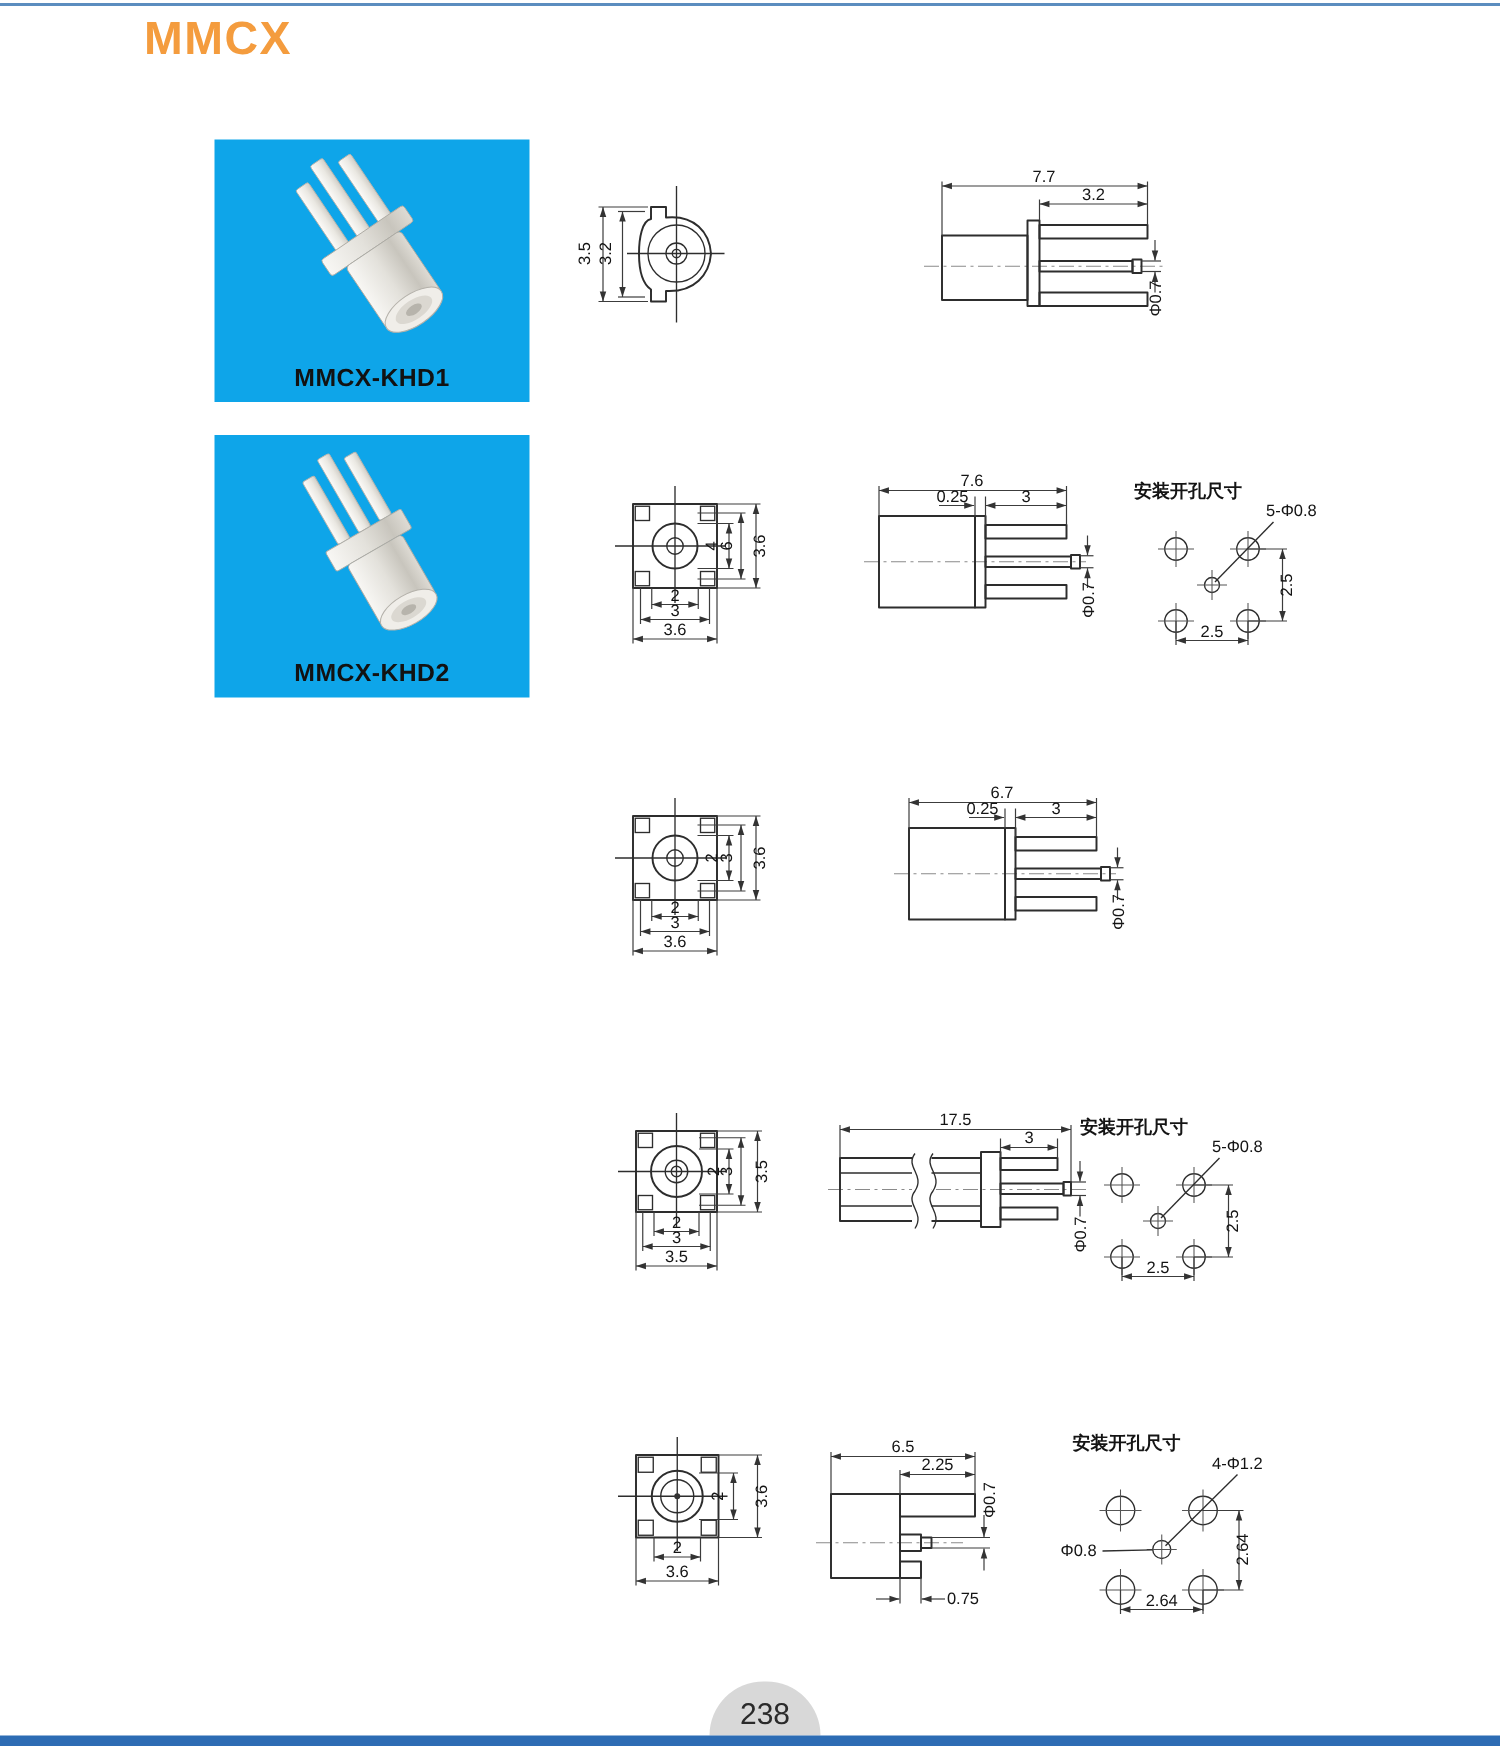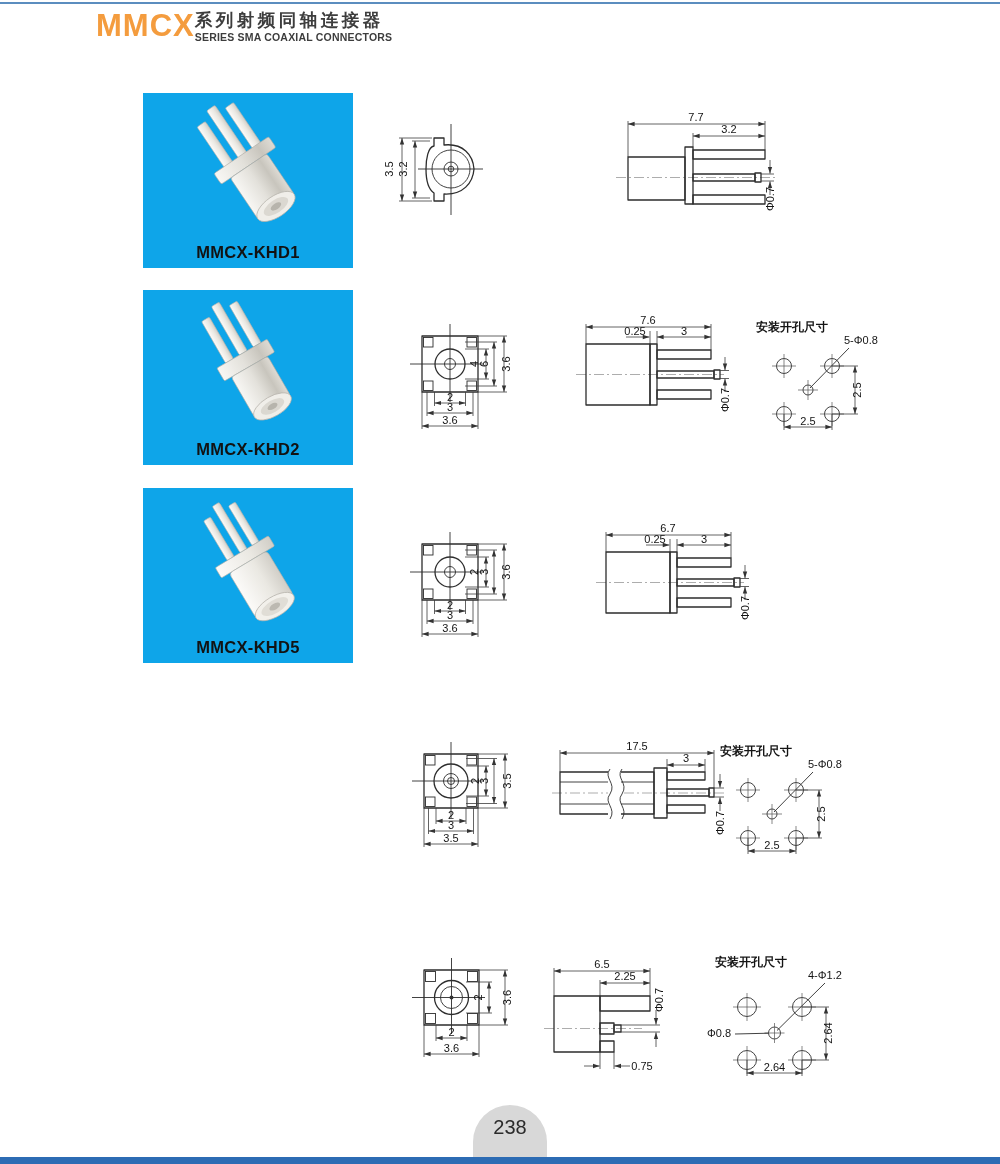--- a/index.html
+++ b/index.html
@@ -1,37 +1,37 @@
 <!DOCTYPE html>
 <html><head>
 <meta charset="utf-8">
 <style>
   html,body{margin:0;padding:0;background:#fff}
   .page{position:relative;width:1000px;height:1164px;background:#ffffff;overflow:hidden;
         font-family:"Liberation Sans",sans-serif;}
   .topline{position:absolute;top:2px;left:0;width:100%;height:2px;background:#5b8dbf}
-  .hdr{position:absolute;left:96px;top:10px;display:flex;align-items:flex-start;}
+  .hdr{position:absolute;left:96px;top:10px;display:flex;align-items:flex-end;gap:10px}
   .brand{font-size:31px;font-weight:bold;color:#f49c3e;letter-spacing:1px;line-height:1}
   .hdr-cn{font-size:17.5px;font-weight:bold;color:#3d3d3d;letter-spacing:3.5px;line-height:1.05;margin-top:1px}
   .hdr-en{font-size:10.5px;font-weight:bold;color:#3d3d3d;letter-spacing:.2px;margin-top:2px}
   .photo{position:absolute;left:143px;width:210px;height:175px;background:#0ea5e9;margin:0}
   .photo svg{display:block}
   .model{position:absolute;left:0;right:0;bottom:6px;text-align:center;font-size:16.5px;
          font-weight:bold;color:#121212;letter-spacing:.3px}
   .dwg{position:absolute;overflow:visible}
   svg text{font-family:"Liberation Sans",sans-serif;font-size:11px;fill:#141414}
   svg text.ttl{font-size:12px;font-weight:bold}
   .o{fill:none;stroke:#2d2d2d;stroke-width:1.3;stroke-linejoin:round}
   .t{fill:none;stroke:#2d2d2d;stroke-width:.9}
   .d{fill:none;stroke:#3c3c3c;stroke-width:.8}
   .cl{fill:none;stroke:#8a8a8a;stroke-width:.7;stroke-dasharray:10 3 2 3}
   .tick{fill:none;stroke:#555;stroke-width:.7}
   .bubble{position:absolute;left:473px;bottom:7px;width:74px;height:34px;background:#d8d8d8;
           border-radius:37px 37px 0 0;display:flex;align-items:flex-end;justify-content:center;
-          padding-bottom:18px;font-size:20px;color:#2b2b2b}
+          padding-bottom:2px;font-size:20px;color:#2b2b2b}
   .bottombar{position:absolute;bottom:0;left:0;width:100%;height:7px;background:#2d6cb4}
 </style>
 </head>
 <body>
 
 <div class="page">
   <div class="topline"></div>
 
   <svg width="0" height="0" style="position:absolute" aria-hidden="true">
     <defs>
@@ -53,24 +53,20 @@
         <stop offset="0" stop-color="#f8f7f4"></stop>
           <stop offset="0.5" stop-color="#e0ddd6"></stop>
         <stop offset="0.82" stop-color="#c5c2ba"></stop>
           <stop offset="1" stop-color="#d7d4cd"></stop>
       </linearGradient>
     </defs>
   </svg>
 
   <header class="hdr">
     <span class="brand">MMCX</span>
-    <div>
-      <div class="hdr-cn">系列射频同轴连接器</div>
-      <div class="hdr-en">SERIES SMA COAXIAL CONNECTORS</div>
-    </div>
   </header>
 
   <figure class="photo" style="top:93px">
     <svg width="210" height="148">
       <g transform="rotate(-34 105 72)">
         <rect x="84" y="12" width="10" height="50" rx="1.5" fill="url(#gL)" stroke="#b7b4ad" stroke-width=".6"></rect>
         <rect x="101" y="4" width="10" height="58" rx="1.5" fill="url(#gL)" stroke="#b7b4ad" stroke-width=".6"></rect>
         <rect x="118" y="12" width="10" height="50" rx="1.5" fill="url(#gL)" stroke="#b7b4ad" stroke-width=".6"></rect>
         <rect x="72" y="60" width="66" height="13" rx="2" fill="url(#gH)" stroke="#aeaba4" stroke-width=".6"></rect>
         <rect x="83" y="73" width="44" height="50" rx="3" fill="url(#gH)" stroke="#aeaba4" stroke-width=".6"></rect>
@@ -211,35 +207,20 @@
     <line class="d" x1="84" y1="50" x2="110" y2="50"></line>
     <line class="d" x1="84" y1="98" x2="110" y2="98"></line>
     <line class="d" x1="107" y1="50" x2="107" y2="98" marker-start="url(#ar)" marker-end="url(#ar)"></line>
     <text transform="rotate(-90 113 74)" x="113" y="74" text-anchor="middle">2.5</text>
     <line class="d" x1="36" y1="98" x2="36" y2="114"></line>
     <line class="d" x1="84" y1="98" x2="84" y2="114"></line>
     <line class="d" x1="36" y1="111" x2="84" y2="111" marker-start="url(#ar)" marker-end="url(#ar)"></line>
     <text x="60" y="108.5" text-anchor="middle">2.5</text>
   </svg>
 
-  <figure class="photo" style="top:488px">
-    <svg width="210" height="148">
-      <g transform="rotate(-31 105 74)">
-        <rect x="88" y="16" width="8" height="46" rx="1.5" fill="url(#gL)" stroke="#b7b4ad" stroke-width=".6"></rect>
-        <rect x="103" y="8" width="8" height="54" rx="1.5" fill="url(#gL)" stroke="#b7b4ad" stroke-width=".6"></rect>
-        <rect x="117" y="16" width="8" height="46" rx="1.5" fill="url(#gL)" stroke="#b7b4ad" stroke-width=".6"></rect>
-        <rect x="74" y="62" width="62" height="12" rx="1.5" fill="url(#gL)" stroke="#b2afa8" stroke-width=".6"></rect>
-        <rect x="83" y="74" width="44" height="52" rx="4" fill="url(#gL)" stroke="#b2afa8" stroke-width=".6"></rect>
-        <ellipse cx="105" cy="126" rx="22" ry="10" fill="#f2f0eb" stroke="#b4b1aa" stroke-width=".7"></ellipse>
-        <ellipse cx="105" cy="126" rx="15" ry="6.5" fill="#e0ddd6"></ellipse>
-        <ellipse cx="105" cy="126" rx="6" ry="3" fill="#bcb9b1"></ellipse>
-      </g>
-    </svg>
-    <figcaption class="model">MMCX-KHD5</figcaption>
-  </figure>
 
   <svg class="dwg" style="left:404px;top:524px" width="108" height="120" viewBox="0 0 108 120">
     <line class="t" x1="46" y1="8" x2="46" y2="86" stroke-width=".7"></line>
     <line class="t" x1="6" y1="48" x2="80" y2="48" stroke-width=".7"></line>
     <rect class="o" x="18" y="20" width="56" height="56"></rect>
     <rect class="t" x="19.5" y="21.5" width="9.5" height="9.5"></rect>
     <rect class="t" x="63" y="21.5" width="9.5" height="9.5"></rect>
     <rect class="t" x="19.5" y="65" width="9.5" height="9.5"></rect>
     <rect class="t" x="63" y="65" width="9.5" height="9.5"></rect>
     <circle class="o" cx="46" cy="48" r="15" stroke-width="1.1"></circle>

